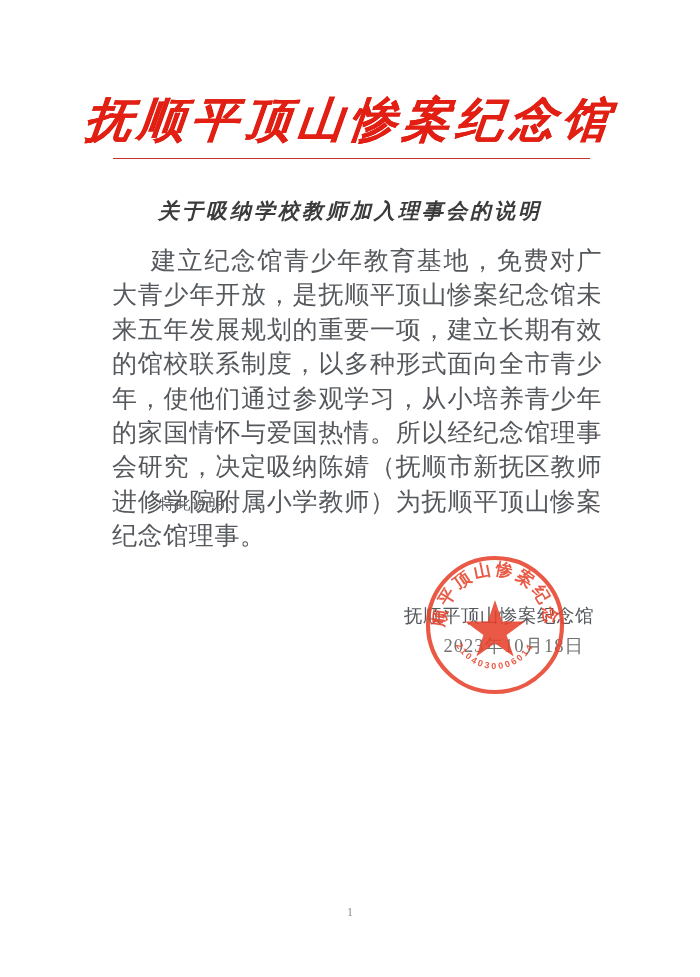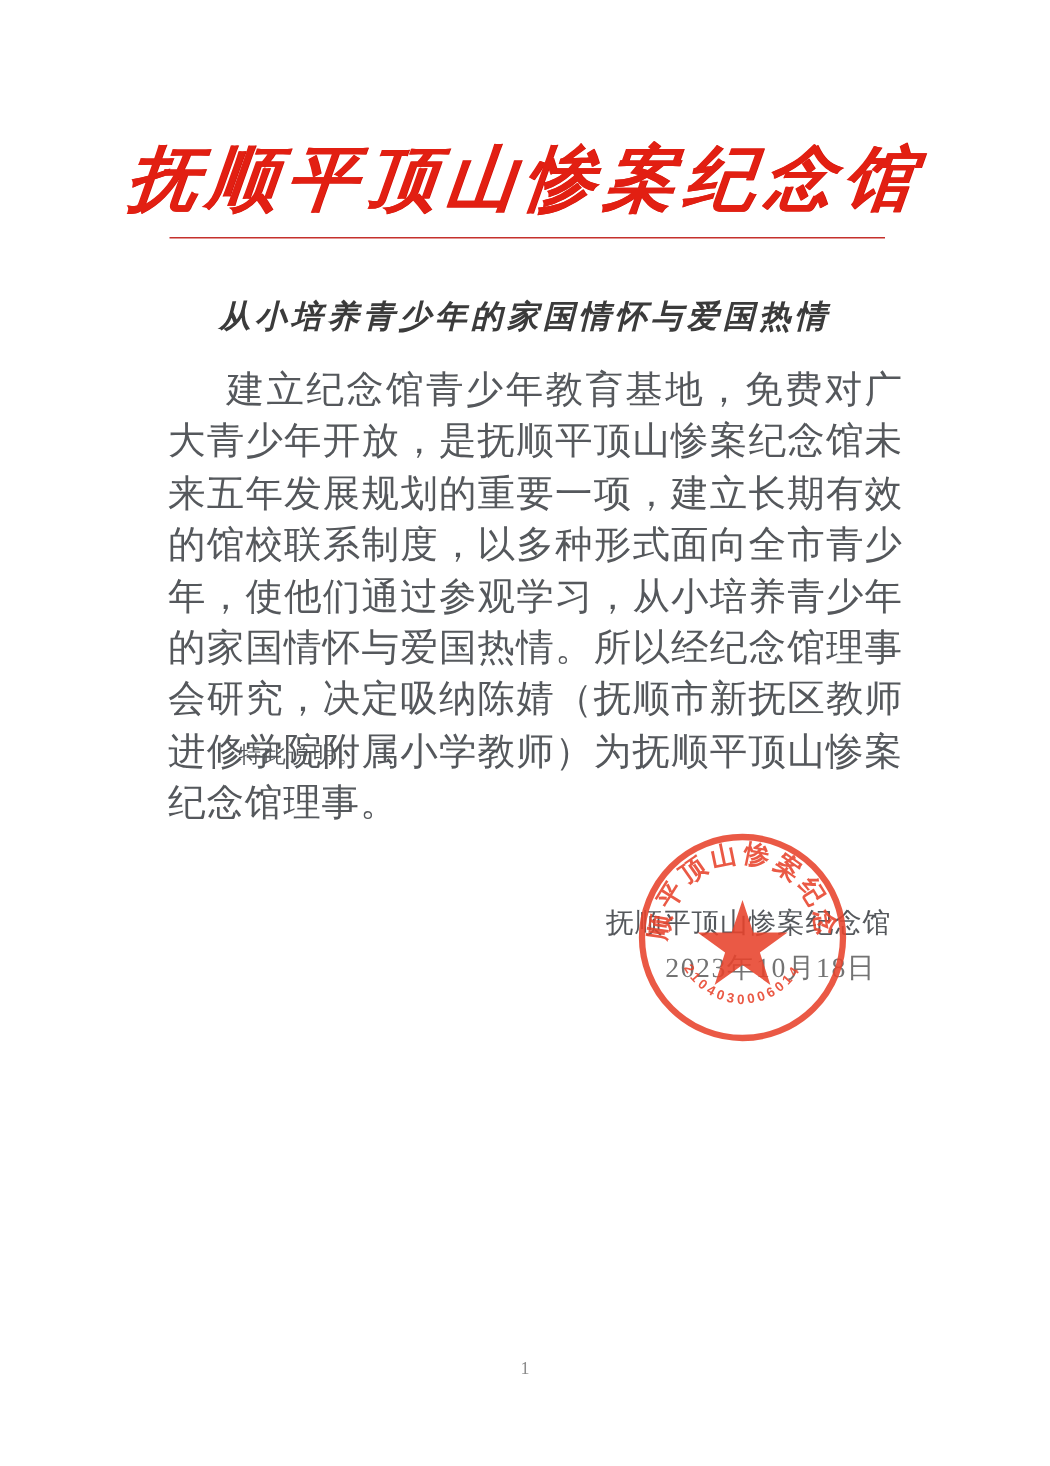--- a/index.html
+++ b/index.html
@@ -149,21 +149,21 @@
 </head>
 <body>
 
 <div class="page">
 
   <div class="letterhead">
     <div class="letterhead-title">抚顺平顶山惨案纪念馆</div>
     <div class="letterhead-rule"></div>
   </div>
 
-  <div class="doc-title">从小培养青少年的家国情怀与爱国热情</div>
+  <div class="doc-title">关于吸纳学校教师加入理事会的说明</div>
 
   <div class="body-block">
     <p class="body-para">建立纪念馆青少年教育基地，免费对广大青少年开放，是抚顺平顶山惨案纪念馆未来五年发展规划的重要一项，建立长期有效的馆校联系制度，以多种形式面向全市青少年，使他们通过参观学习，从小培养青少年的家国情怀与爱国热情。所以经纪念馆理事会研究，决定吸纳陈婧（抚顺市新抚区教师进修学院附属小学教师）为抚顺平顶山惨案纪念馆理事。</p>
   </div>
 
   <div class="body-closing">特此说明。</div>
 
   <div class="signature">
     <div class="sig-org">抚顺平顶山惨案纪念馆</div>
     <div class="sig-date">2023年10月18日</div>

